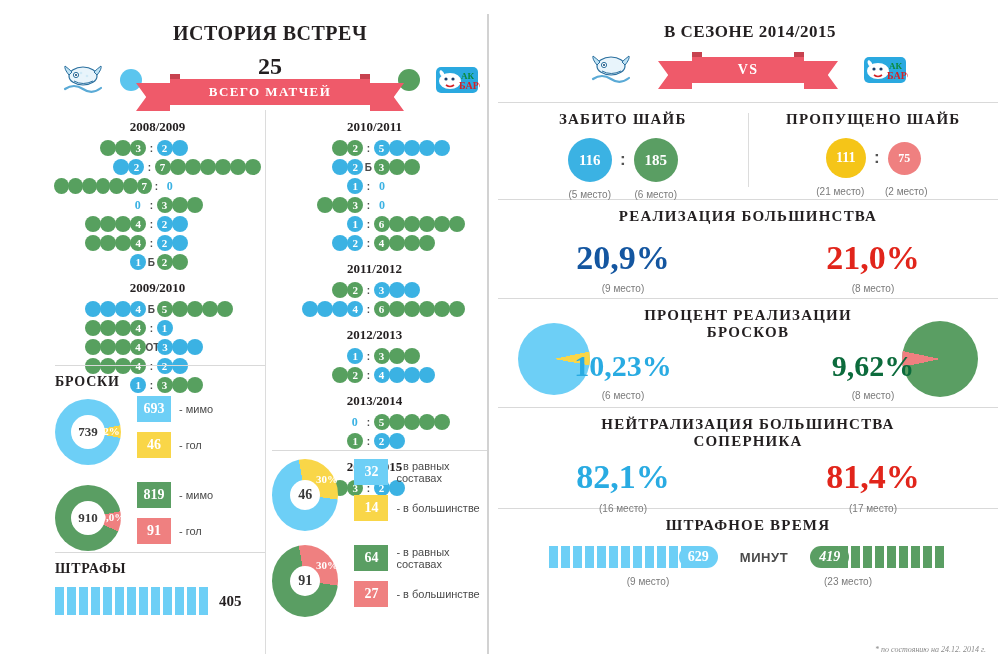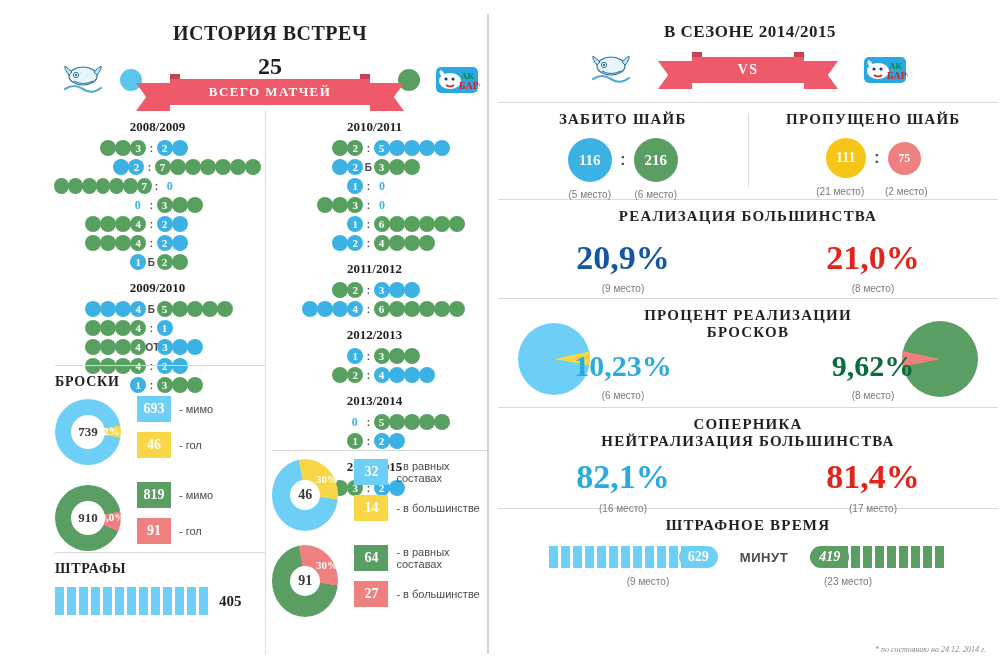--- a/index.html
+++ b/index.html
@@ -681,21 +681,21 @@
     </div>
 
     <div class="divider-h" style="margin-top:10px;"></div>
 
     <div class="rp-block twocol" style="height:96px;">
       <div>
         <div class="hdr">ЗАБИТО ШАЙБ</div>
         <div style="display:flex;align-items:center;justify-content:center;margin-top:10px;">
           <div class="ball" style="width:44px;height:44px;font-size:15px;background:#3bb2e3;">116</div>
           <div style="width:22px;text-align:center;font-size:17px;font-weight:bold;color:#555;">:</div>
-          <div class="ball" style="width:44px;height:44px;font-size:15px;background:#5a9e63;">216</div>
+          <div class="ball" style="width:44px;height:44px;font-size:15px;background:#5a9e63;">185</div>
         </div>
         <div style="display:flex;justify-content:center;margin-top:7px;">
           <div style="width:66px;">
               <div class="rank">(5 место)</div>
             </div>
           <div style="width:66px;">
               <div class="rank">(6 место)</div>
             </div>
         </div>
       </div>
@@ -755,22 +755,22 @@
         <div>
           <div class="bignum" style="color:#0c6b3c;font-size:30px;">9,62%</div>
           <div class="rank" style="margin-top:7px;">(8 место)</div>
         </div>
       </div>
     </div>
 
     <div class="divider-h"></div>
 
     <div class="rp-block" style="height:100px;">
+      <div class="hdr">НЕЙТРАЛИЗАЦИЯ БОЛЬШИНСТВА</div>
       <div class="hdr">СОПЕРНИКА</div>
-      <div class="hdr">НЕЙТРАЛИЗАЦИЯ БОЛЬШИНСТВА</div>
       <div class="twocol" style="margin-top:8px;">
         <div>
           <div class="bignum" style="color:#29abe2;">82,1%</div>
           <div class="rank" style="margin-top:7px;">(16 место)</div>
         </div>
         <div>
           <div class="bignum" style="color:#e1251b;">81,4%</div>
           <div class="rank" style="margin-top:7px;">(17 место)</div>
         </div>
       </div>

